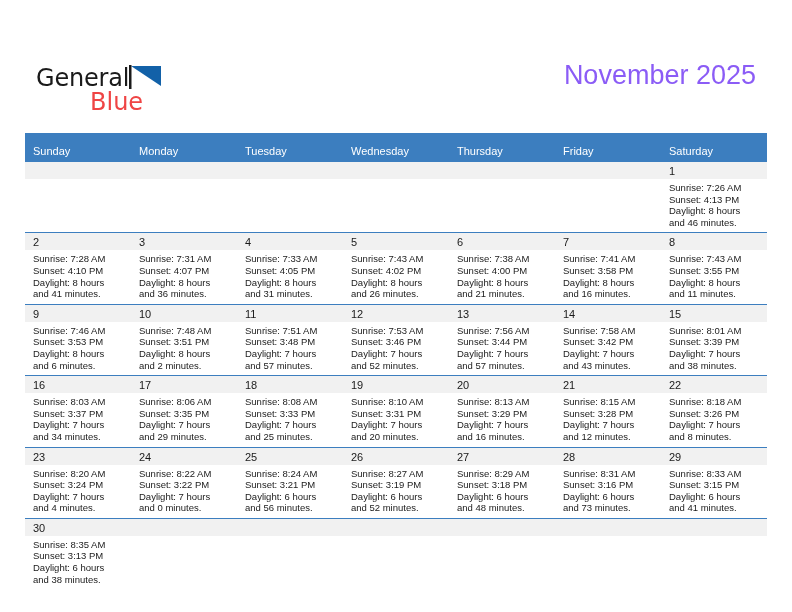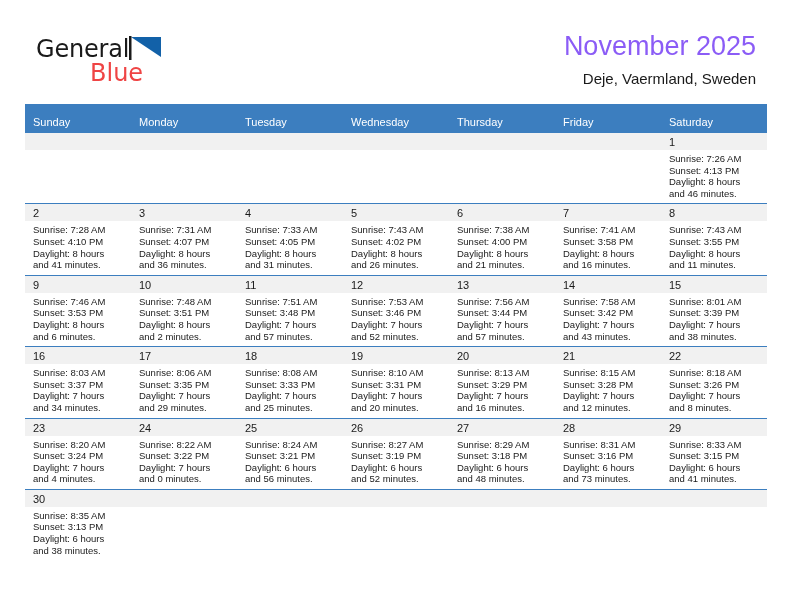--- a/index.html
+++ b/index.html
@@ -12,20 +12,21 @@
     background: #ffffff;
     font-family: "Liberation Sans", sans-serif;
     color: #000000;
     overflow: hidden;
   }
   .page {
     position: relative;
     width: 792px;
     height: 548px;
     box-sizing: border-box;
+    margin-top: 29px;
   }
 
   
   .header {
     position: absolute;
     left: 0;
     top: 0;
     width: 792px;
     height: 103px;
   }
@@ -152,21 +153,20 @@
         <svg class="brand-flag" viewBox="0 0 34 24">
           <polygon points="2,1 32,1 32,21" fill="#1261a8"></polygon>
           <rect x="0" y="0" width="2.5" height="24" fill="#1a1a1a"></rect>
         </svg>
       </div>
       <span class="brand-blue">Blue</span>
     </div>
 
     <div class="title-block">
       <h1 class="cal-title">November 2025</h1>
-      <div class="cal-subtitle">Deje, Vaermland, Sweden</div>
     </div>
 
   </div>
 
   <table class="calendar">
     <thead>
       <tr>
         <th>Sunday</th>
         <th>Monday</th>
         <th>Tuesday</th>

